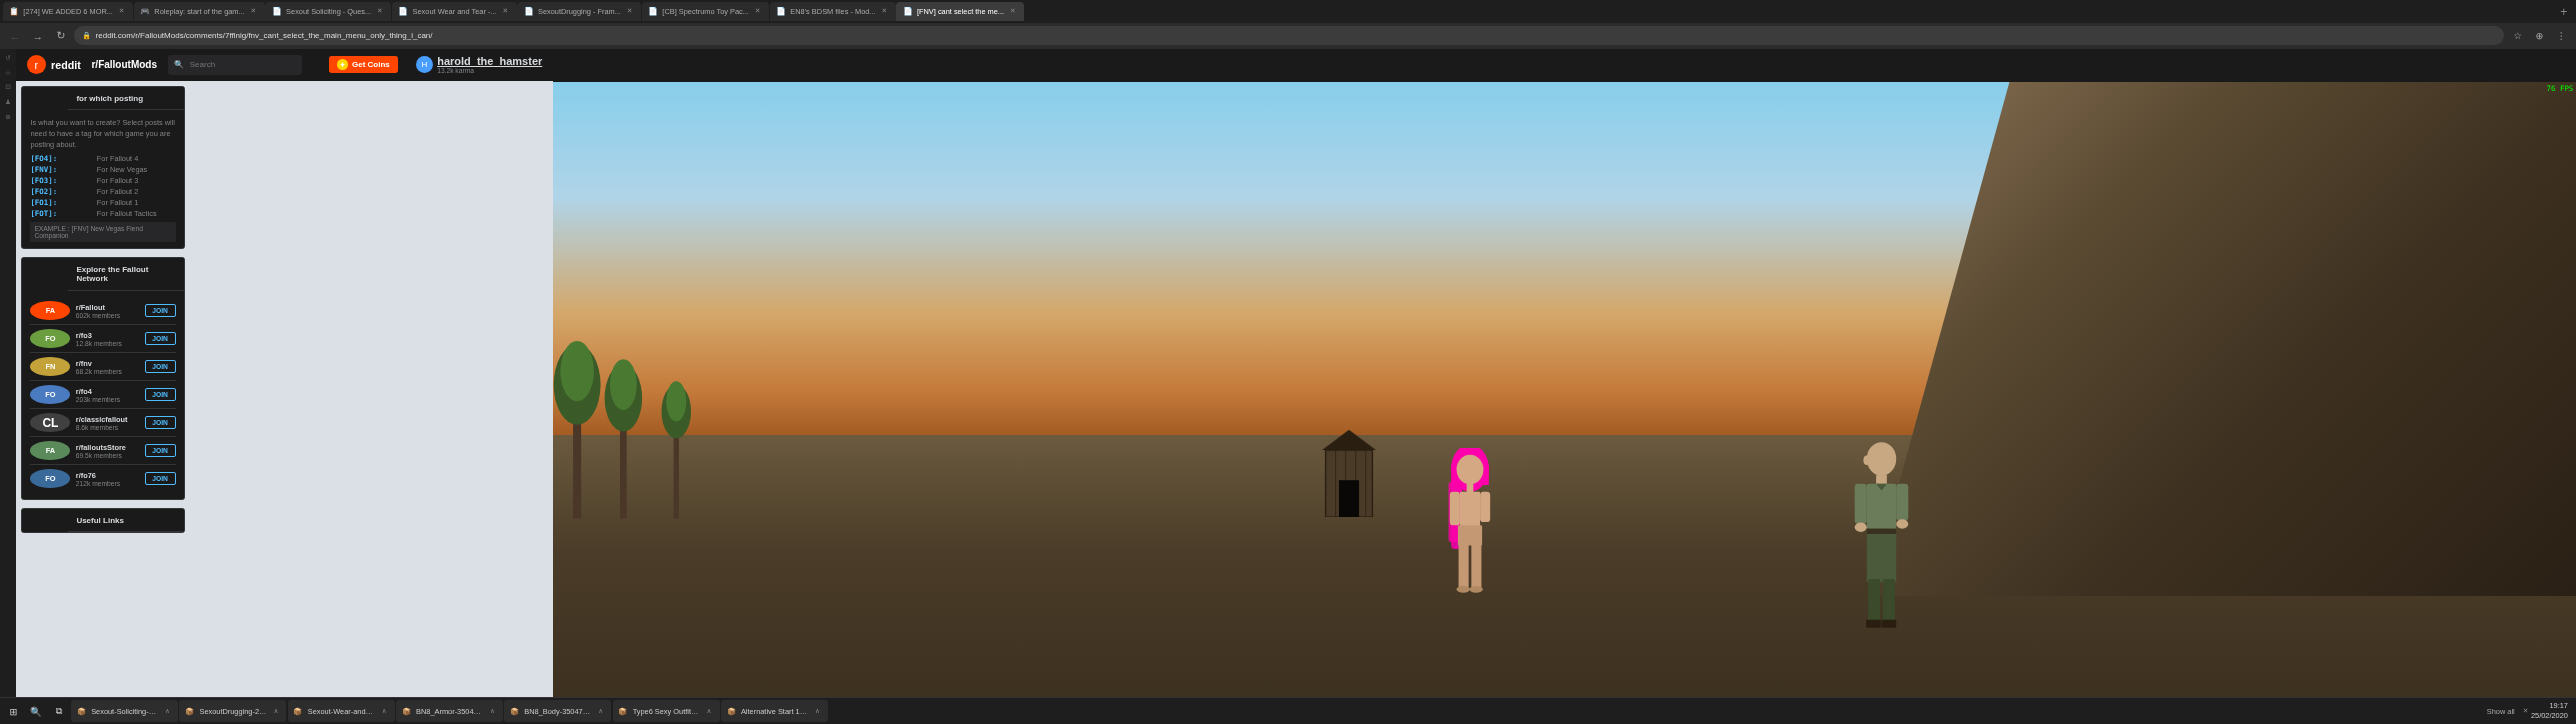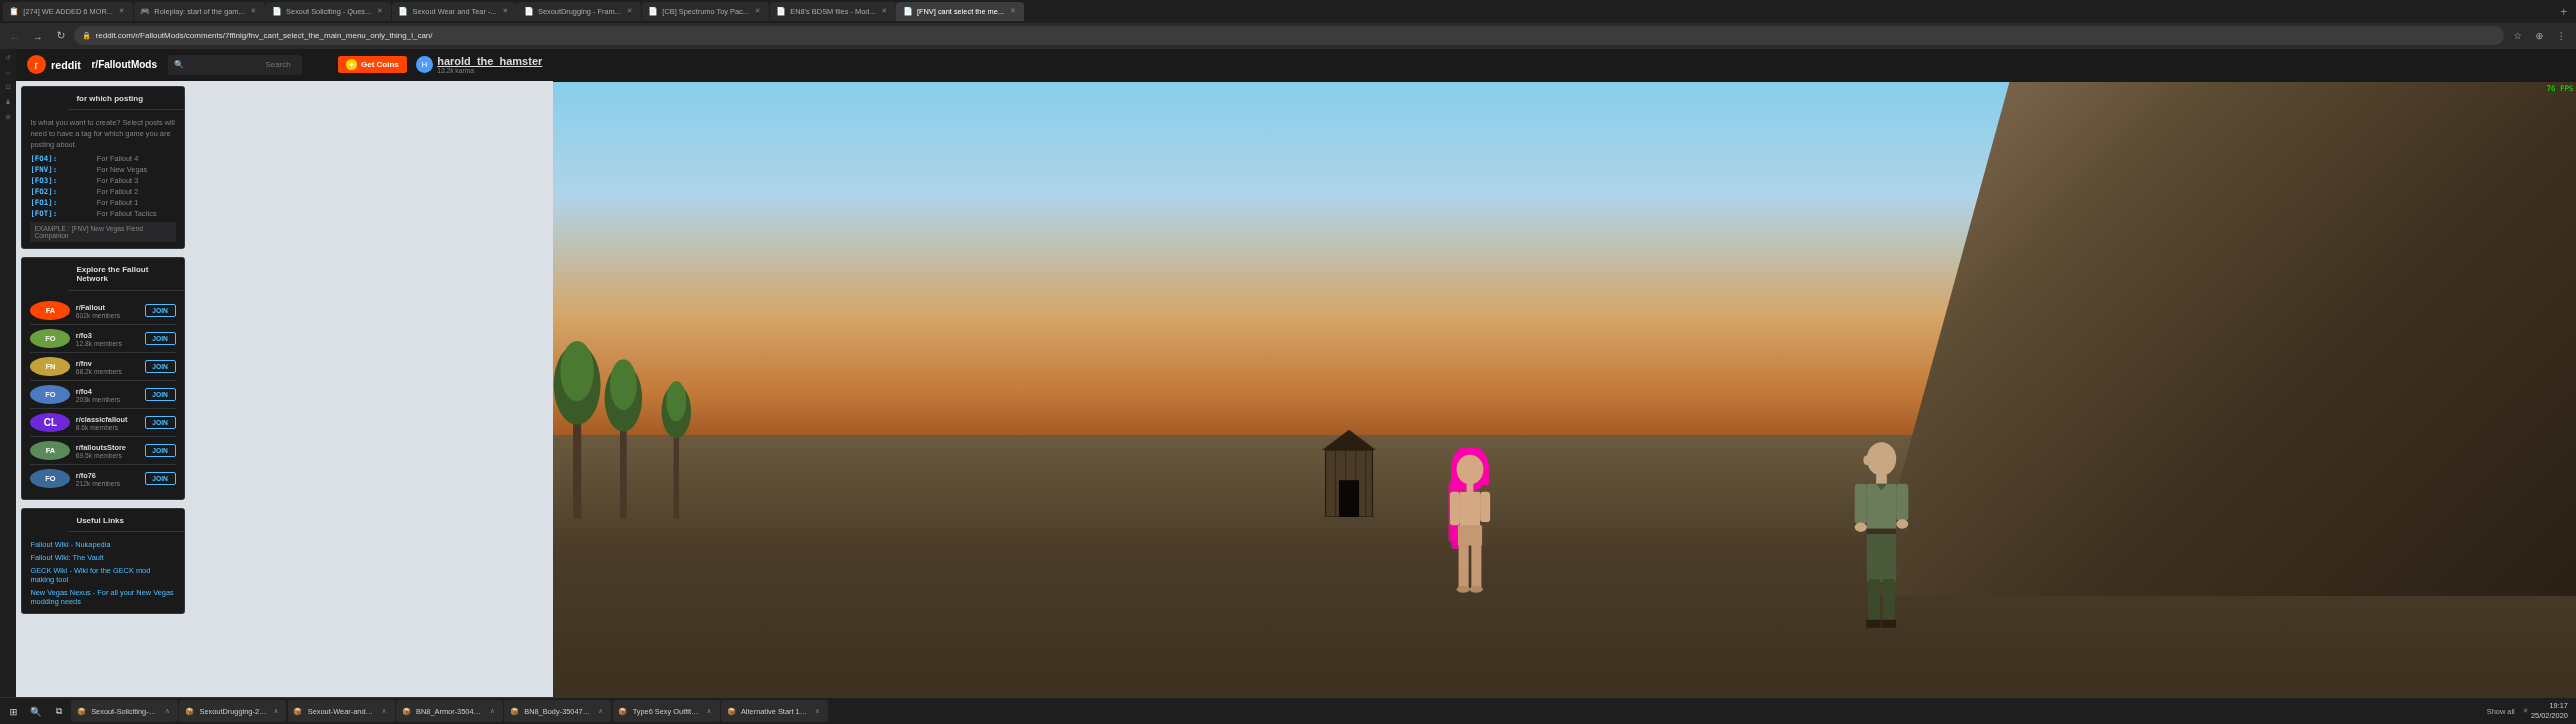--- a/index.html
+++ b/index.html
@@ -222,27 +222,26 @@
       gap: 5.4px;
       min-width: 134px;
     }
     .search-box input {
       background: none;
       border: none;
       outline: none;
       color: #818384;
       font-size: 8.7px;
       width: 101px;
-      text-align: right;
     }
     .header-actions {
       margin-left: auto;
       display: flex;
       align-items: center;
-      gap: 9px;
+      gap: 18px;
       justify-content: flex-end;
     }
     .coins-btn {
       background: #ff4500;
       color: white;
       border: none;
       border-radius: 2.7px;
       padding: 2.7px 8px;
       font-size: 8px;
       font-weight: 600;
@@ -716,21 +715,21 @@
   </div>
                 <div class="network-item">
     <div class="network-icon" style="background:#4a7abf;display:flex;align-items:center;justify-content:center;font-size:7.4px;color:white;font-weight:700;">FO</div>
     <div class="network-info">
       <div class="network-name">r/fo4</div>
       <div class="network-members">203k members</div>
     </div>
     <button class="join-btn">JOIN</button>
   </div>
                 <div class="network-item">
-    <div class="network-icon" style="background:#6d28d9;display:flex;align-items:center;justify-content:center;font-size:10px;color:white;font-weight:700;">CL</div>
+    <div class="network-icon" style="background:#404040;display:flex;align-items:center;justify-content:center;font-size:12px;color:white;font-weight:700;">CL</div>
     <div class="network-info">
       <div class="network-name">r/classicfallout</div>
       <div class="network-members">8.6k members</div>
     </div>
     <button class="join-btn">JOIN</button>
   </div>
                 <div class="network-item">
     <div class="network-icon" style="background:#5a8a5a;display:flex;align-items:center;justify-content:center;font-size:7.4px;color:white;font-weight:700;">FA</div>
     <div class="network-info">
       <div class="network-name">r/falloutsStore</div>
@@ -747,26 +746,20 @@
     <button class="join-btn">JOIN</button>
   </div>
               </div>
           </div>
         </div>
 
         <div class="sidebar-card">
           <div class="sidebar-card-header">
             <span>Useful Links</span>
           </div>
-          <div class="useful-links" id="useful-links-container">
-              <a class="useful-link" href="#">Fallout Wiki - Nukapedia</a>
-              <a class="useful-link" href="#">Fallout Wiki: The Vault</a>
-              <a class="useful-link" href="#">GECK Wiki - Wiki for the GECK mod making tool</a>
-              <a class="useful-link" href="#">New Vegas Nexus - For all your New Vegas modding needs</a>
-            </div>
         </div>
 
       </div>
     </div>
   </div>
 
   <div class="game-view">
 
     <div class="game-sky"></div>
 

